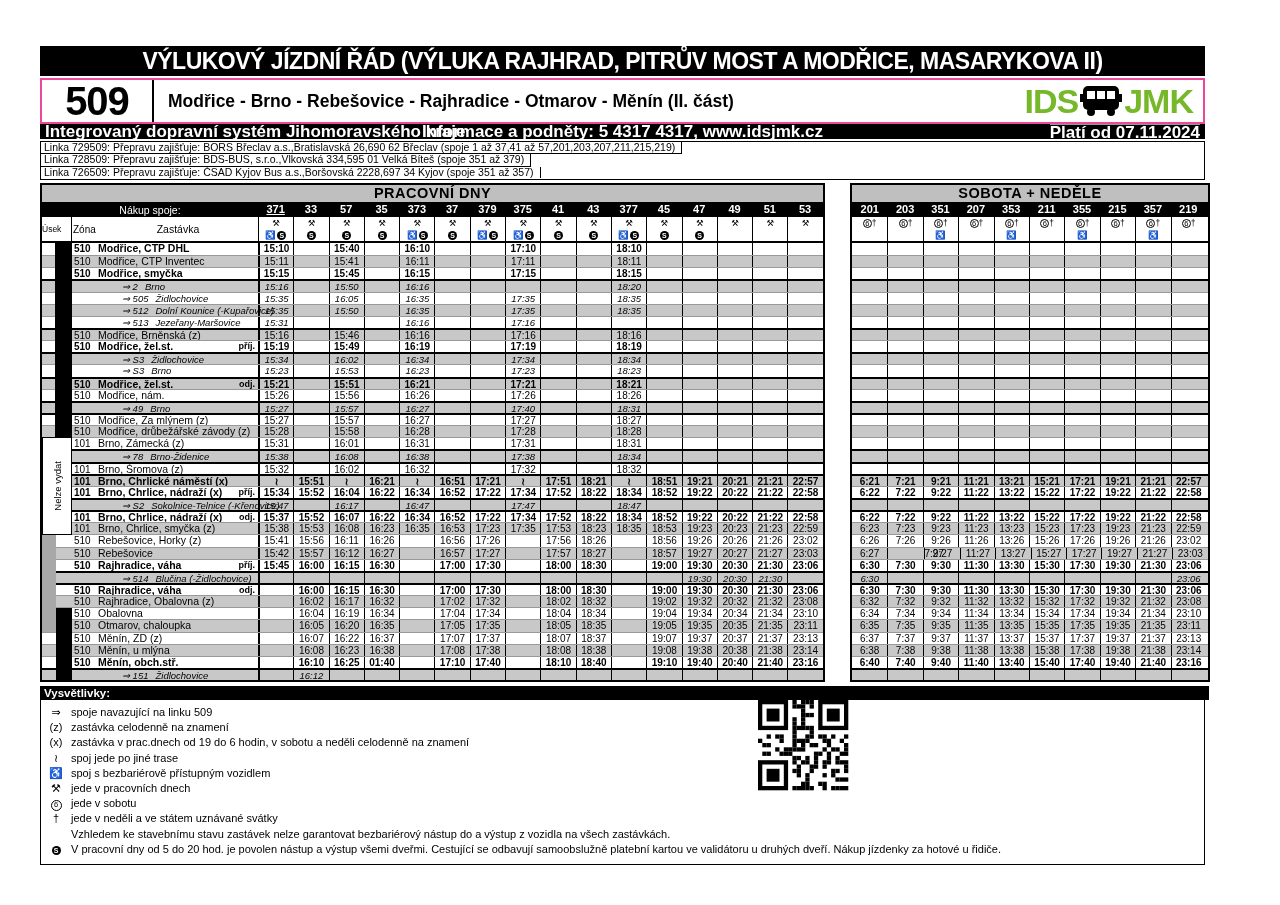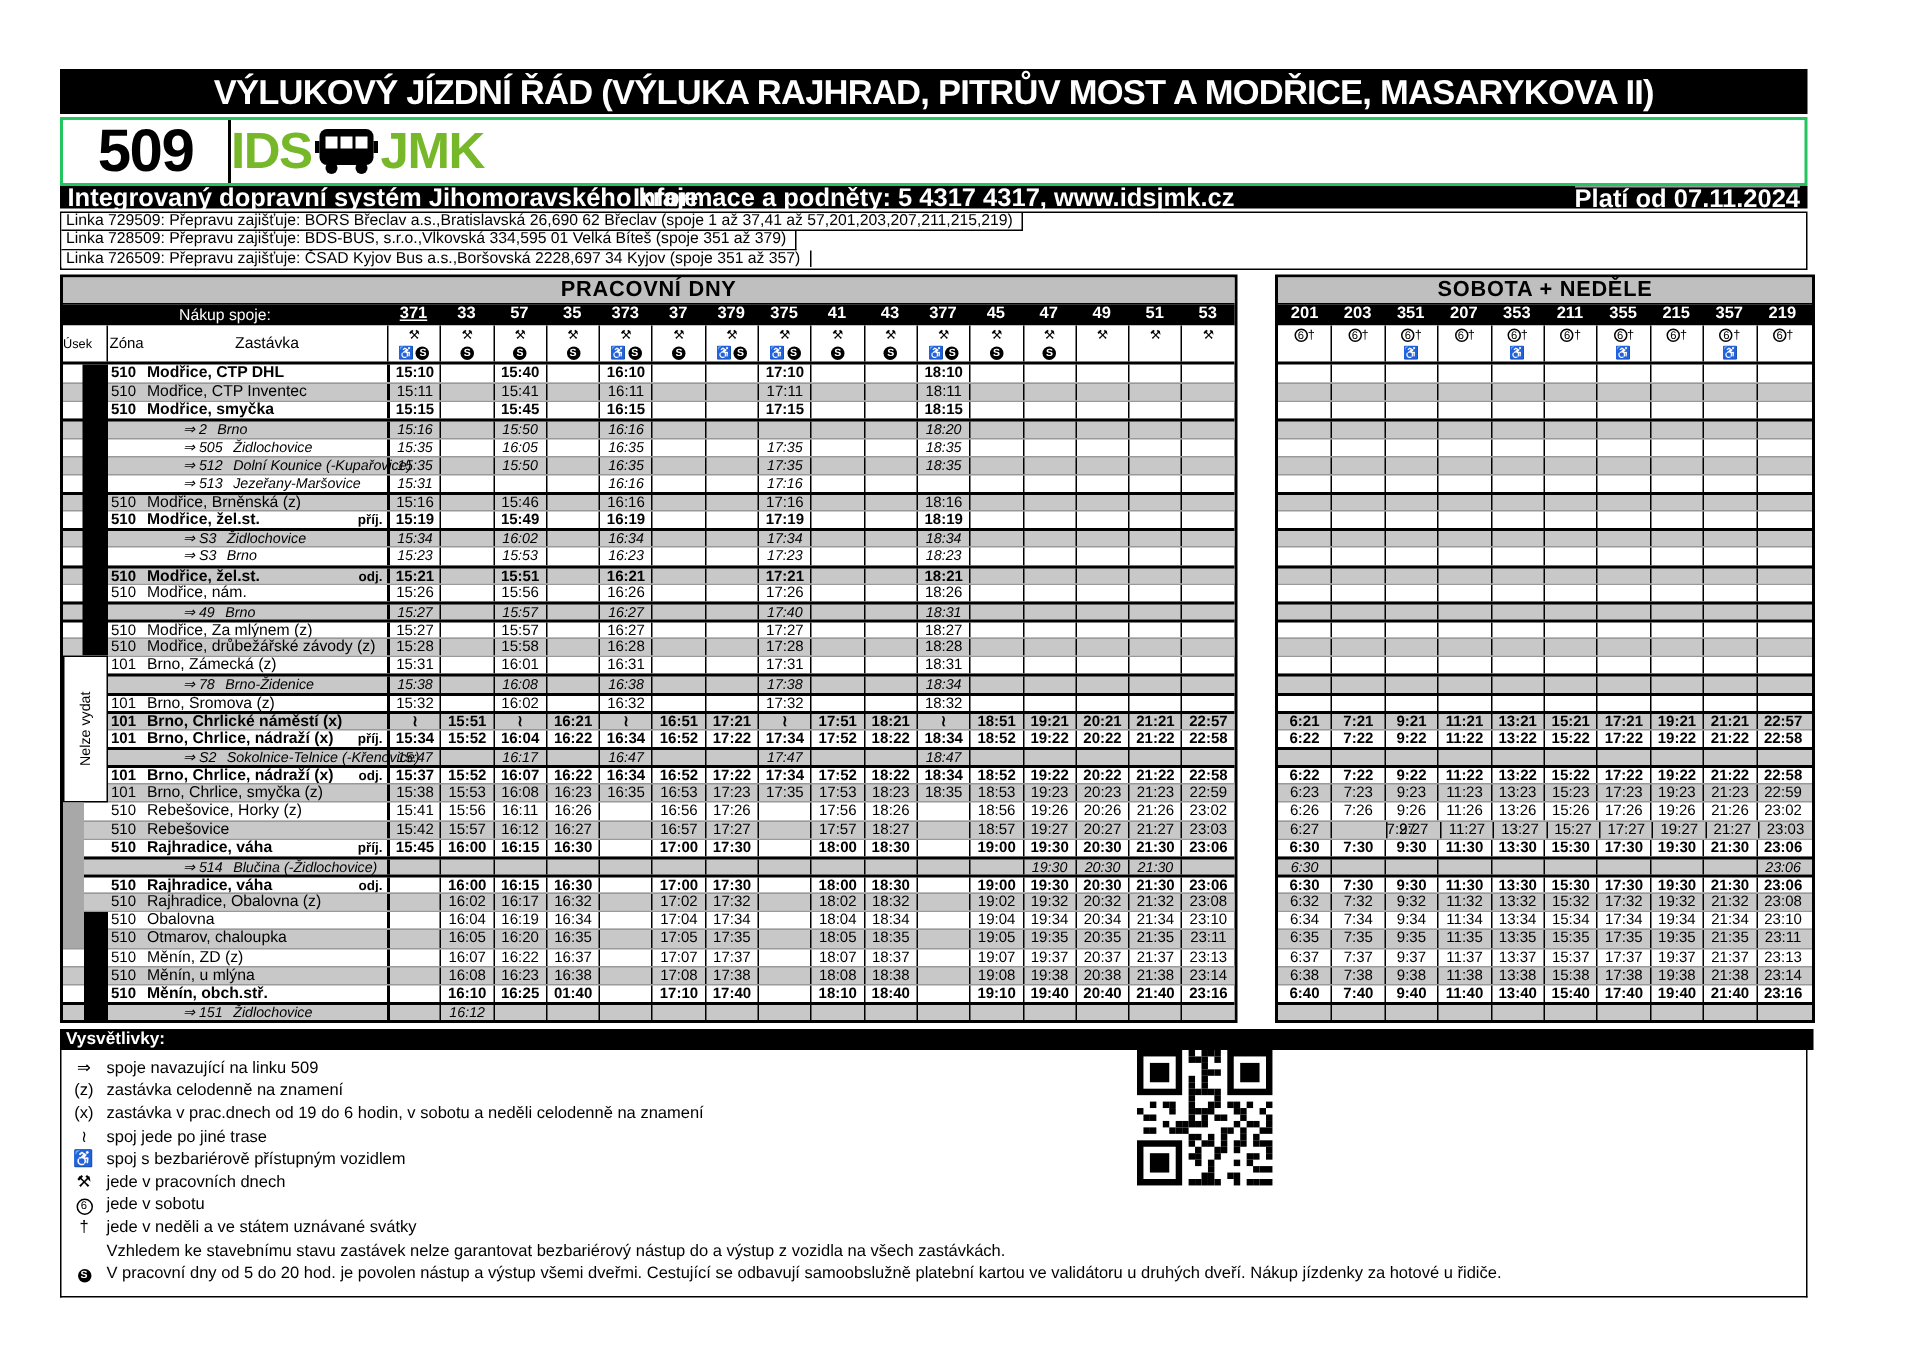--- a/index.html
+++ b/index.html
@@ -1,21 +1,21 @@
 <!DOCTYPE html>
 <html><head>
 <meta charset="utf-8">
 <style>
   html,body{margin:0;padding:0;background:#fff;}
   body{width:1280px;height:905px;position:relative;font-family:"Liberation Sans",sans-serif;color:#000;}
   .abs{position:absolute;}
   
   .title-bar{left:40px;top:46px;width:1165px;height:30px;background:#000;color:#fff;
     font-size:23px;font-weight:bold;text-align:center;line-height:30px;letter-spacing:-0.5px;white-space:nowrap;}
-  .line-box{left:40px;top:78px;width:1161px;height:42px;border:2px solid #22c55e;display:flex;align-items:center;}
+  .line-box{left:40px;top:78px;width:1161px;height:42px;border:2px solid #ec4899;display:flex;align-items:center;}
   .line-num{width:110px;height:100%;border-right:2px solid #000;display:flex;align-items:center;justify-content:center;
     font-size:40px;font-weight:bold;letter-spacing:-1px;}
   .route{flex:1;font-size:17.5px;font-weight:bold;padding-left:14px;}
   .logo{display:flex;align-items:center;gap:2px;margin-right:10px;font-weight:bold;font-size:34px;color:#76b82a;letter-spacing:-1px;}
   .logo svg{display:block;}
   .info-bar{left:40px;top:124px;width:1165px;height:15px;background:#000;color:#fff;font-size:17px;font-weight:bold;line-height:15px;}
   .info-bar .l{position:absolute;left:5px;}
   .info-bar .c{position:absolute;left:0;right:0;text-align:center;}
   .info-bar .r{position:absolute;right:5px;}
   .linka-box{left:40px;top:141px;width:1163px;height:37px;border:1px solid #000;}
@@ -71,20 +71,21 @@
   .li .t{flex:1;padding-right:120px;}
   .qr{left:758px;top:700px;}
 </style>
 </head>
 <body>
 
 <div class="abs title-bar">VÝLUKOVÝ JÍZDNÍ ŘÁD (VÝLUKA RAJHRAD, PITRŮV MOST A MODŘICE, MASARYKOVA II)</div>
 
 <div class="abs line-box">
   <div class="line-num">509</div>
+  <div class="route">Modřice - Brno - Rebešovice - Rajhradice - Otmarov - Měnín (II. část)</div>
   <div class="logo">
     <span>IDS</span>
     <span>
         <svg width="42" height="34" viewBox="0 0 42 34">
       <rect x="3" y="2" width="36" height="24" rx="5" fill="#000"></rect>
       <rect x="7" y="7" width="8" height="8" fill="#fff"></rect>
       <rect x="17" y="7" width="8" height="8" fill="#fff"></rect>
       <rect x="27" y="7" width="8" height="8" fill="#fff"></rect>
       <circle cx="11" cy="28" r="4" fill="#000"></circle>
       <circle cx="31" cy="28" r="4" fill="#000"></circle>

